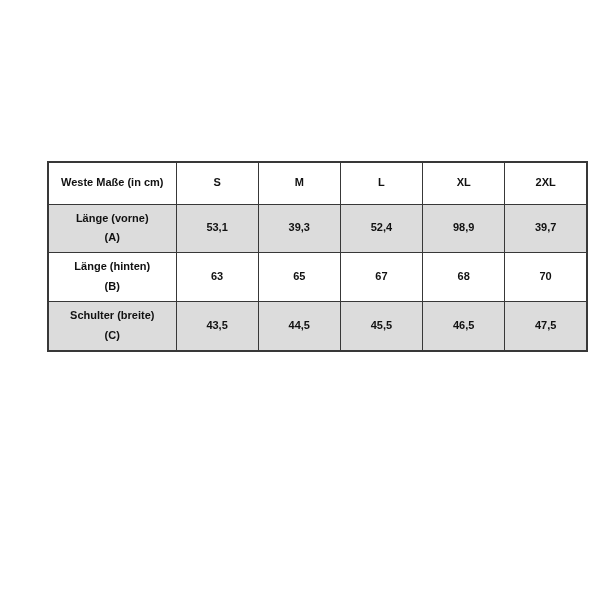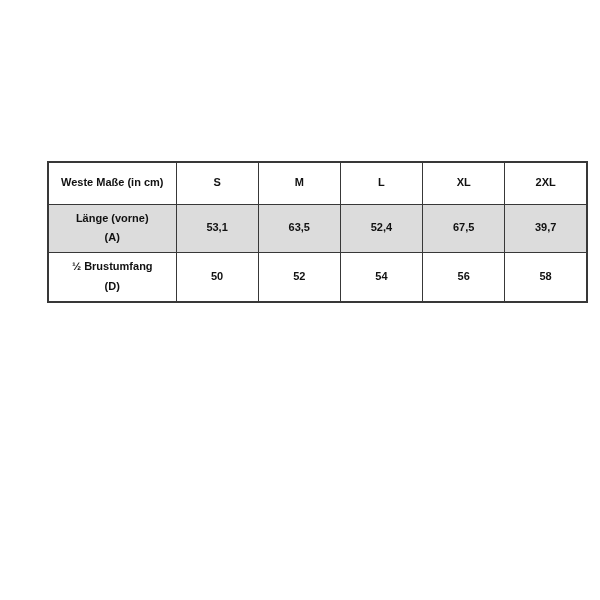--- a/index.html
+++ b/index.html
@@ -64,34 +64,45 @@
         <th>XL</th>
         <th>2XL</th>
       </tr>
 
       <tr class="data-row shaded">
         <td>
           <span class="label-line">Länge (vorne)</span>
           <span class="label-line">(A)</span>
         </td>
         <td>53,1</td>
-        <td>63,5</td>
+        <td>39,3</td>
         <td>52,4</td>
-        <td>67,5</td>
+        <td>98,9</td>
         <td>39,7</td>
       </tr>
 
-
-
       <tr class="data-row">
         <td>
-          <span class="label-line">½ Brustumfang</span>
-          <span class="label-line">(D)</span>
+          <span class="label-line">Länge (hinten)</span>
+          <span class="label-line">(B)</span>
         </td>
-        <td>50</td>
-        <td>52</td>
-        <td>54</td>
-        <td>56</td>
-        <td>58</td>
+        <td>63</td>
+        <td>65</td>
+        <td>67</td>
+        <td>68</td>
+        <td>70</td>
       </tr>
+
+      <tr class="data-row shaded">
+        <td>
+          <span class="label-line">Schulter (breite)</span>
+          <span class="label-line">(C)</span>
+        </td>
+        <td>43,5</td>
+        <td>44,5</td>
+        <td>45,5</td>
+        <td>46,5</td>
+        <td>47,5</td>
+      </tr>
+
     </tbody>
   </table>
 </div>
 
 </body></html>

